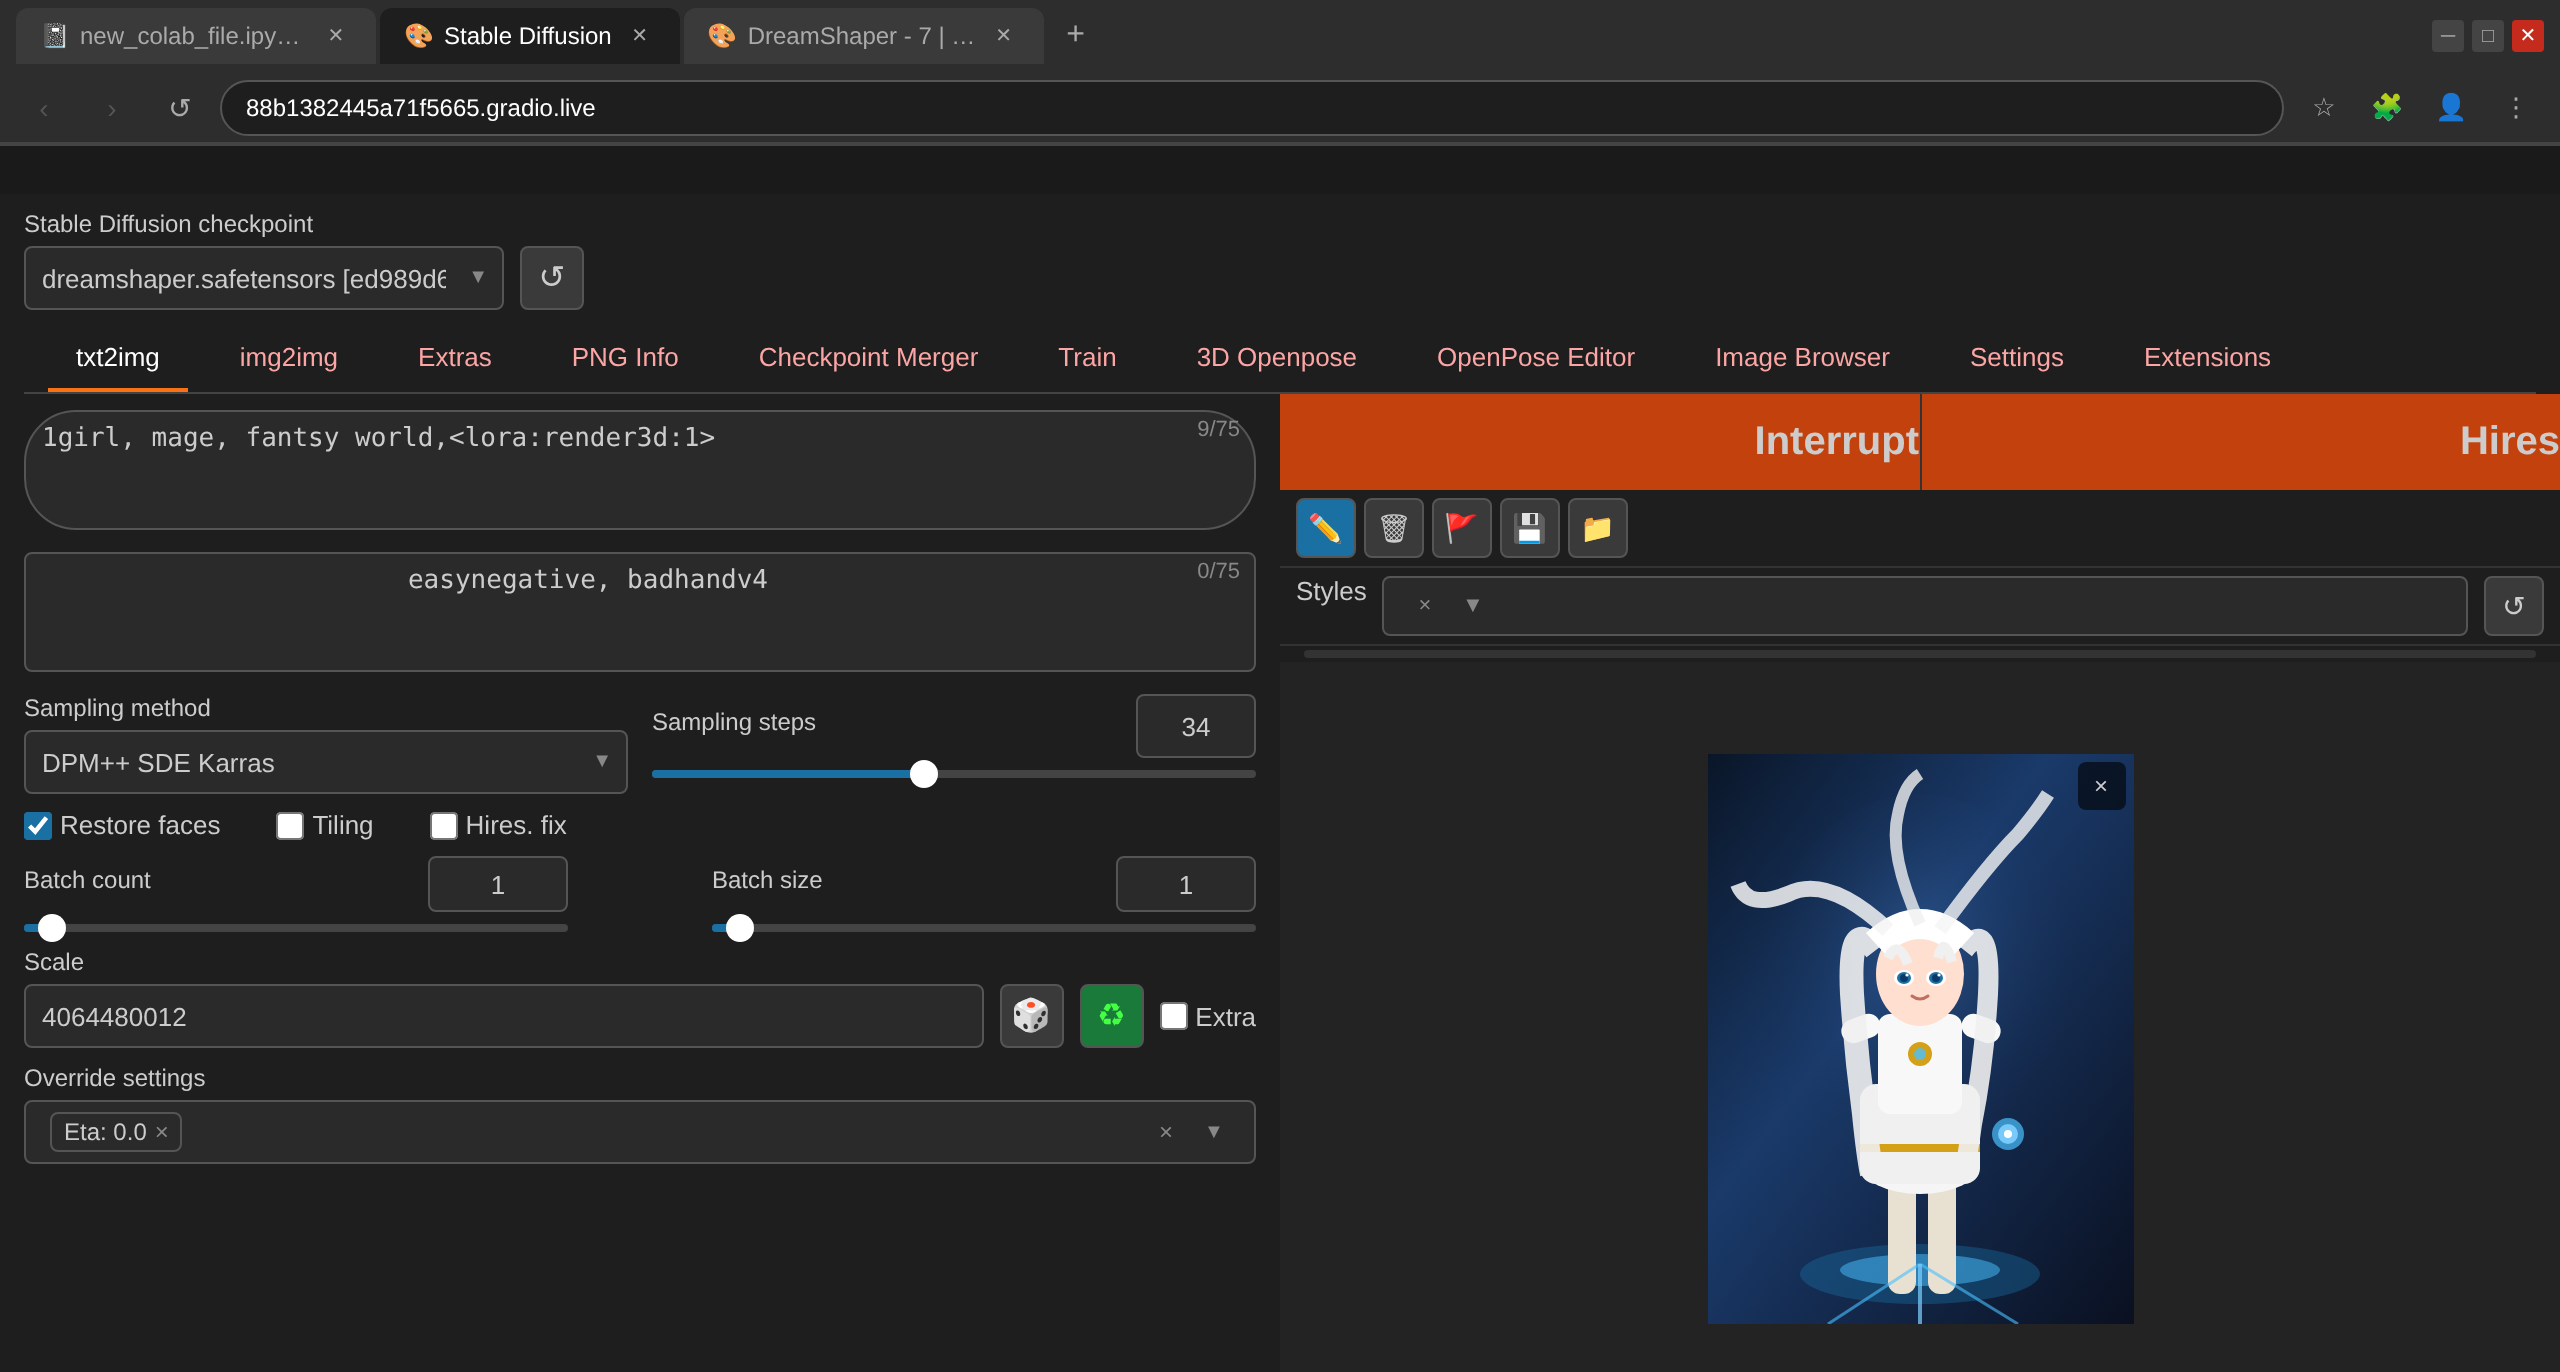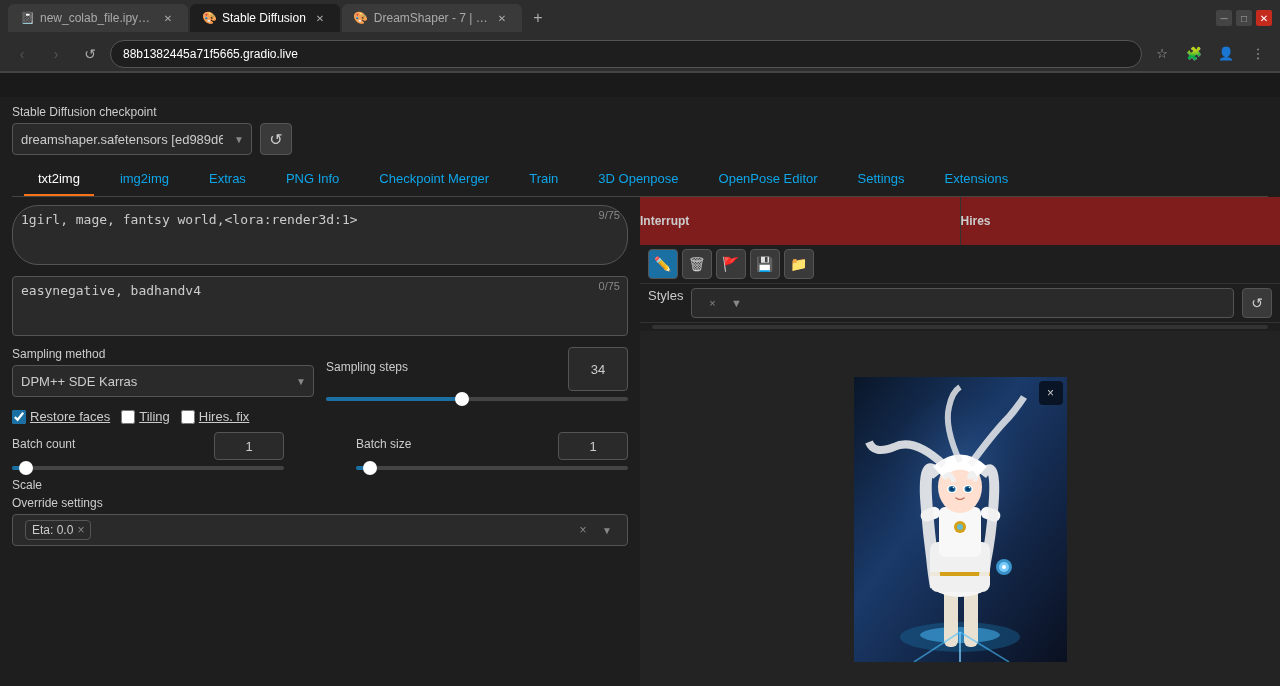--- a/index.html
+++ b/index.html
@@ -222,21 +222,21 @@
       align-items: center;
       border-bottom: 1px solid #444;
       background: #1e1e1e;
       padding: 0 12px;
       gap: 12px;
     }
 
     .main-nav-tab {
       padding: 8px 14px;
       cursor: pointer;
-      color: #0ea5e9;
+      color: #fca5a5;
       font-size: 13px;
       border-bottom: 2px solid transparent;
       white-space: nowrap;
     }
     .main-nav-tab.active {
       color: #fff;
       border-bottom: 2px solid #f97316;
     }
 
     
@@ -318,21 +318,21 @@
     }
     .steps-value {
       background: #2a2a2a;
       border: 1px solid #555;
       border-radius: 4px;
       color: #ccc;
       padding: 2px 8px;
       font-size: 13px;
       width: 60px;
       text-align: center;
-      height: 44px;
+      height: 32px;
       display: flex;
       align-items: center;
       justify-content: center;
     }
 
     .slider-track {
       width: 100%;
       height: 4px;
       background: #444;
       border-radius: 2px;
@@ -352,24 +352,23 @@
       background: #fff;
       border-radius: 50%;
       position: absolute;
       top: 50%;
       transform: translate(-50%, -50%);
       cursor: pointer;
     }
 
     .checkboxes-row {
       display: flex;
-      gap: 11px;
+      gap: 28px;
       align-items: center;
       margin-bottom: 8px;
-      text-decoration: underline;
     }
     .checkbox-item {
       display: flex;
       align-items: center;
       gap: 4px;
       cursor: pointer;
     }
     .checkbox-item input[type="checkbox"] {
       accent-color: #1a6fa3;
       width: 14px;
@@ -525,25 +524,25 @@
 
     .generate-buttons {
       display: flex;
       height: 48px;
       gap: 0;
     }
     .generate-btn {
       flex: 1;
       display: flex;
       align-items: center;
-      justify-content: flex-start;
-      font-size: 12px;
+      justify-content: flex-end;
+      font-size: 20px;
       font-weight: bold;
       cursor: pointer;
-      background: #7f1d1d;
+      background: #c2410c;
       color: #ccc;
       border: none;
     }
 
     .right-toolbar {
       display: flex;
       align-items: center;
       gap: 4px;
       padding: 4px 8px;
       background: #1e1e1e;
@@ -759,36 +758,37 @@
 
     <div class="main-nav">
       <div class="main-nav-tab active">txt2img</div>
       <div class="main-nav-tab">img2img</div>
       <div class="main-nav-tab">Extras</div>
       <div class="main-nav-tab">PNG Info</div>
       <div class="main-nav-tab">Checkpoint Merger</div>
       <div class="main-nav-tab">Train</div>
       <div class="main-nav-tab">3D Openpose</div>
       <div class="main-nav-tab">OpenPose Editor</div>
+      <div class="main-nav-tab">Image Browser</div>
       <div class="main-nav-tab">Settings</div>
       <div class="main-nav-tab">Extensions</div>
     </div>
   </div>
 
   <div class="main-layout">
 
     <div class="left-panel">
 
       <div class="prompt-area" style="position:relative;">
         <textarea class="prompt-textarea" style="padding-right: 60px; border-radius: 26px;">1girl, mage, fantsy world,&lt;lora:render3d:1&gt;</textarea>
         <span class="token-badge">9/75</span>
       </div>
 
       <div class="prompt-area" style="position:relative; margin-bottom: 8px;">
-        <textarea class="prompt-textarea" style="padding-right: 60px;">easynegative, badhandv4</textarea>
+        <textarea class="prompt-textarea" style="padding-right: 60px; text-align: center;">easynegative, badhandv4</textarea>
         <span class="token-badge">0/75</span>
       </div>
 
       <div class="sampling-row">
         <div class="sampling-method-section">
           <div class="section-label">Sampling method</div>
           <div class="dropdown-wrapper">
             <select class="dropdown-select">
               <option>DPM++ SDE Karras</option>
             </select>
@@ -841,20 +841,29 @@
           </div>
           <div class="slider-track">
             <div class="slider-fill" style="width: 5%;"></div>
             <div class="slider-thumb" style="left: 5%;"></div>
           </div>
         </div>
       </div>
 
 
       <div class="section-label" style="margin-bottom:4px;">Scale</div>
+      <div class="seed-row">
+        <input type="text" class="seed-input" value="4064480012" style="flex: 1 1 0%; min-width: 0px;">
+        <div class="seed-btn dark">🎲</div>
+        <div class="seed-btn green">♻</div>
+        <label class="extra-checkbox" style="display:flex;align-items:center;gap:4px;white-space:nowrap;">
+          <input type="checkbox" style="">
+          <span>Extra</span>
+        </label>
+      </div>
 
       <div class="override-label">Override settings</div>
       <div class="override-input-area">
         <div class="tag-row-wrapper">
           <div class="override-tag">
             <span>Eta: 0.0</span>
             <span class="override-tag-close">×</span>
           </div>
         </div>
         <div class="override-clear-btn">×</div>

